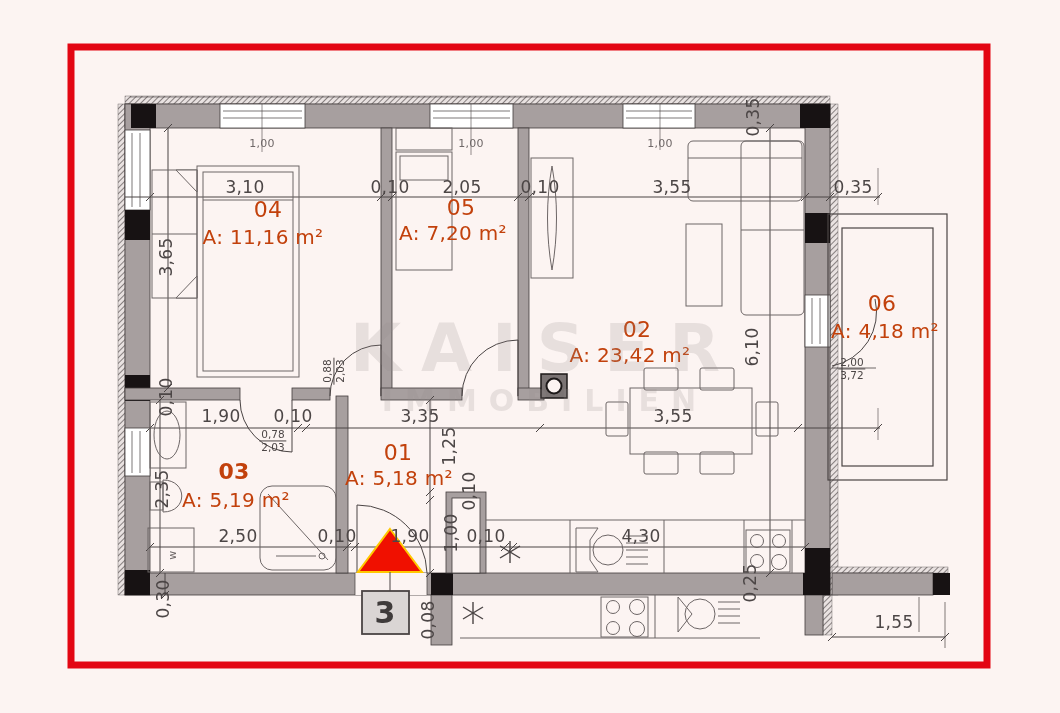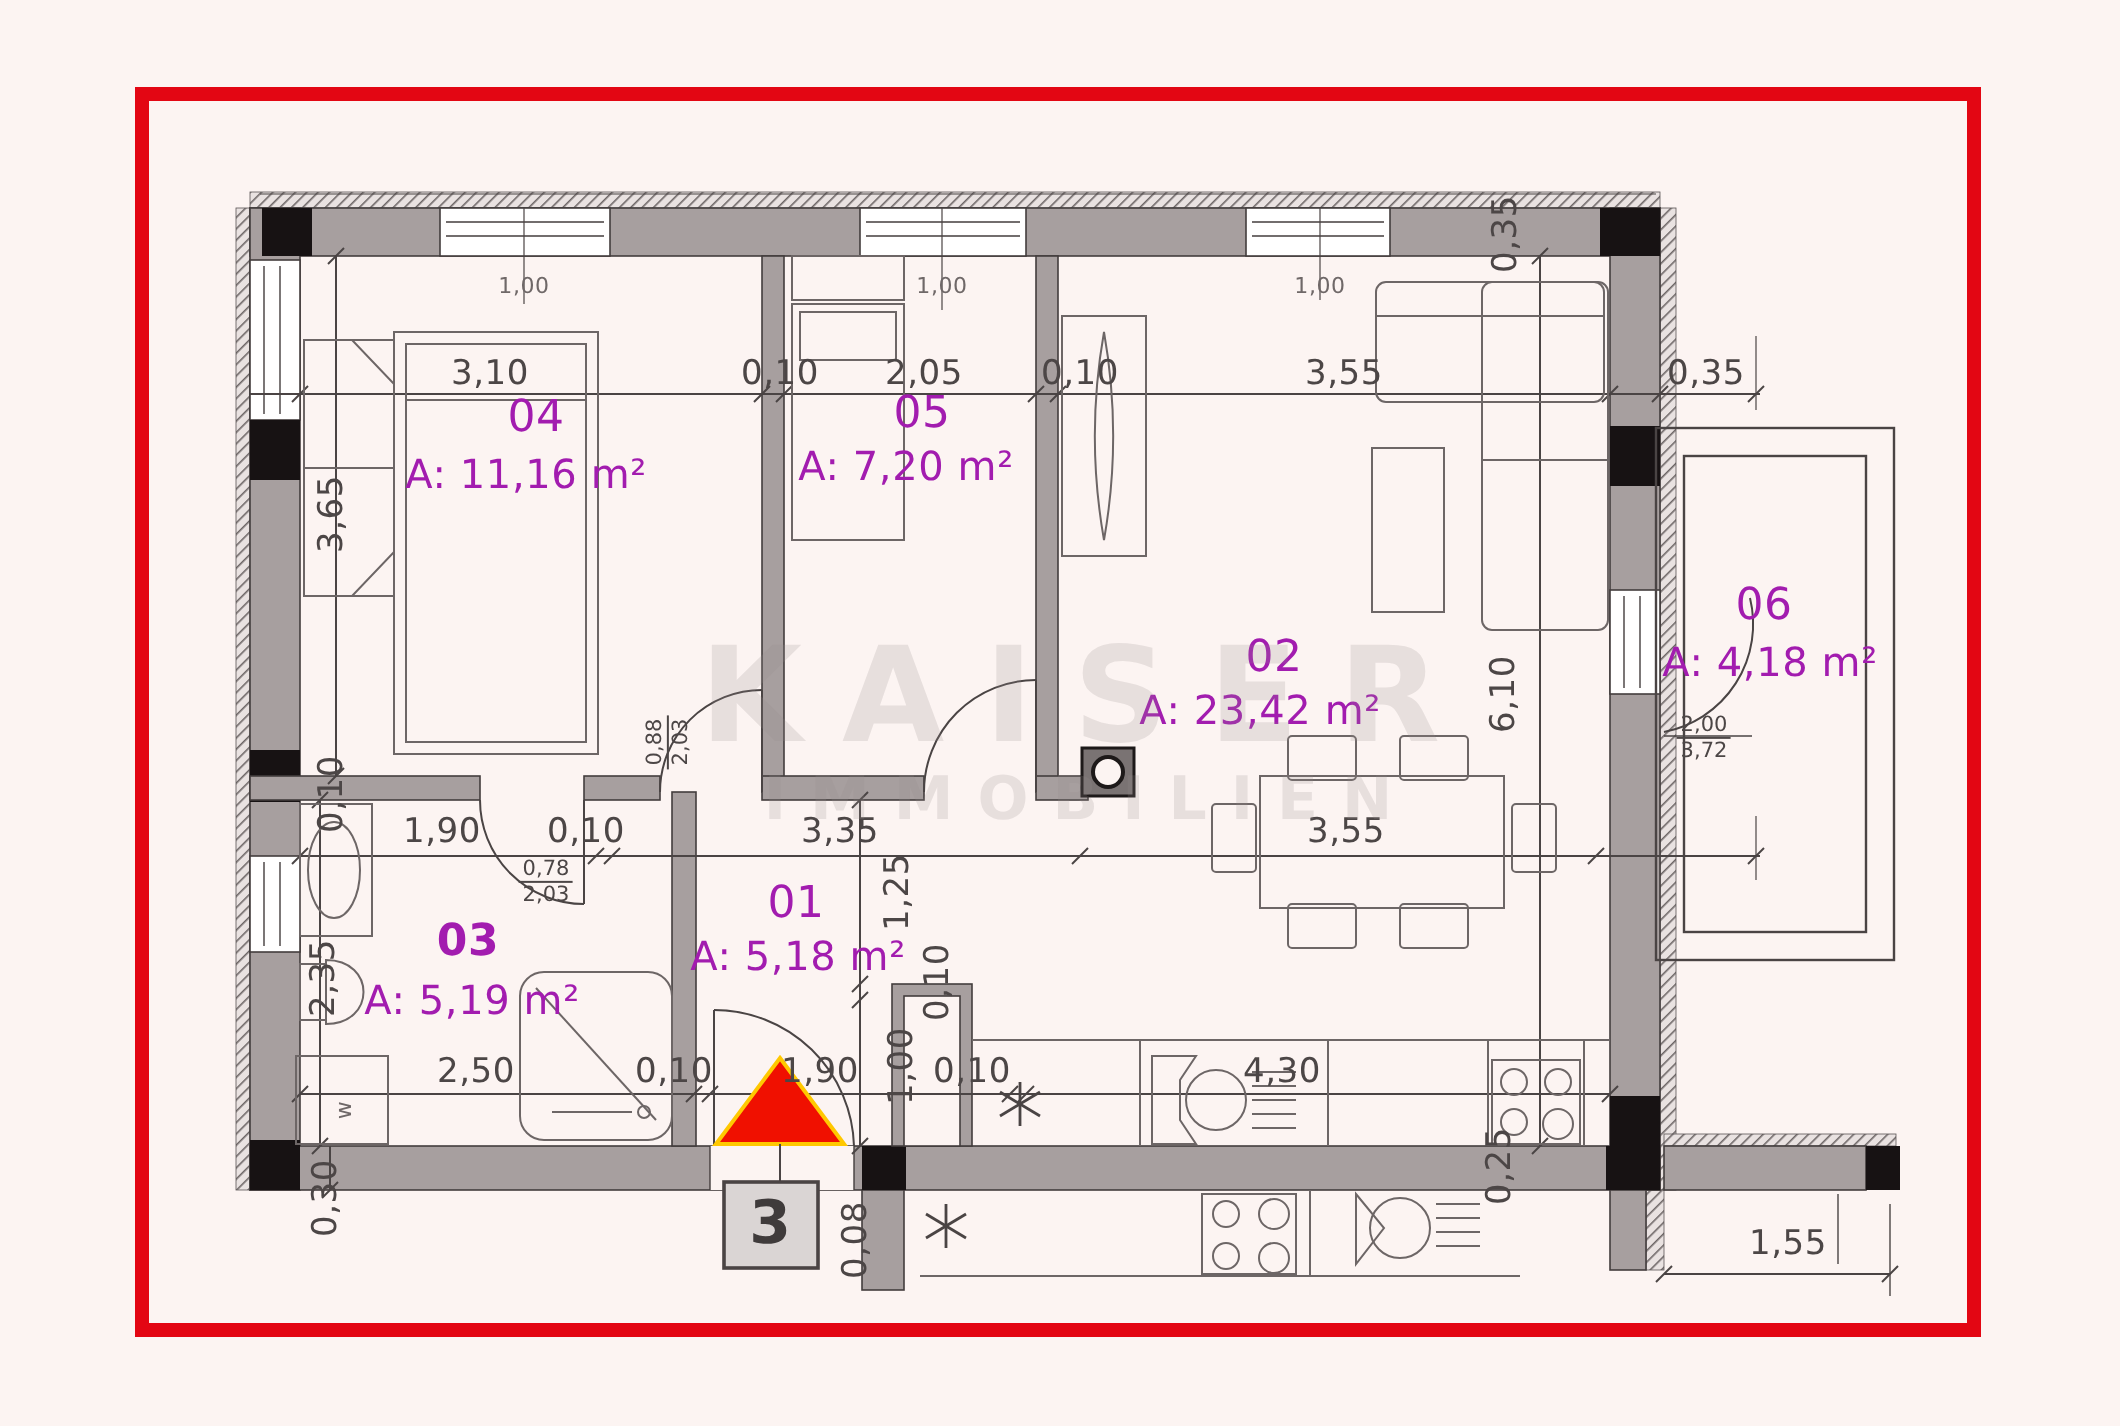--- a/index.html
+++ b/index.html
@@ -4,21 +4,21 @@
 <style>
   html,body{margin:0;padding:0;background:#fdf6f4;}
   .stage{position:relative;width:1060px;height:713px;background:#fcf4f2;overflow:hidden;
          font-family:"DejaVu Sans", sans-serif;}
   svg{position:absolute;left:0;top:0;}
   .lbl{position:absolute;transform:translate(-50%,-50%);white-space:nowrap;
        color:#4c4646;font-size:17px;letter-spacing:.3px;z-index:3;}
   .rot{transform:translate(-50%,-50%) rotate(-90deg);}
   .sm{font-size:11px;color:#6f6868;}
   .room-id{color:#949p8e;}
-  .room-id,.room-area{color:#a21caf;z-index:3;}
+  .room-id,.room-area{color:#c2410c;z-index:3;}
   .room-id{font-size:22px;}
   .room-area{font-size:20px;}
   .frac{position:absolute;transform:translate(-50%,-50%);display:flex;flex-direction:column;
         align-items:center;font-size:10.5px;color:#4c4646;line-height:1.15;z-index:3;}
   .frac.rot{transform:translate(-50%,-50%) rotate(-90deg);}
   .frac .bot{border-top:1px solid #4c4646;padding:0 2px;}
   .title{position:absolute;transform:translate(-50%,-50%);color:#e30613;font-weight:700;
          font-size:56px;letter-spacing:1px;z-index:5;}
   .wm{position:absolute;transform:translate(-50%,-50%);color:rgba(148,138,138,.20);
       font-weight:700;z-index:4;}

